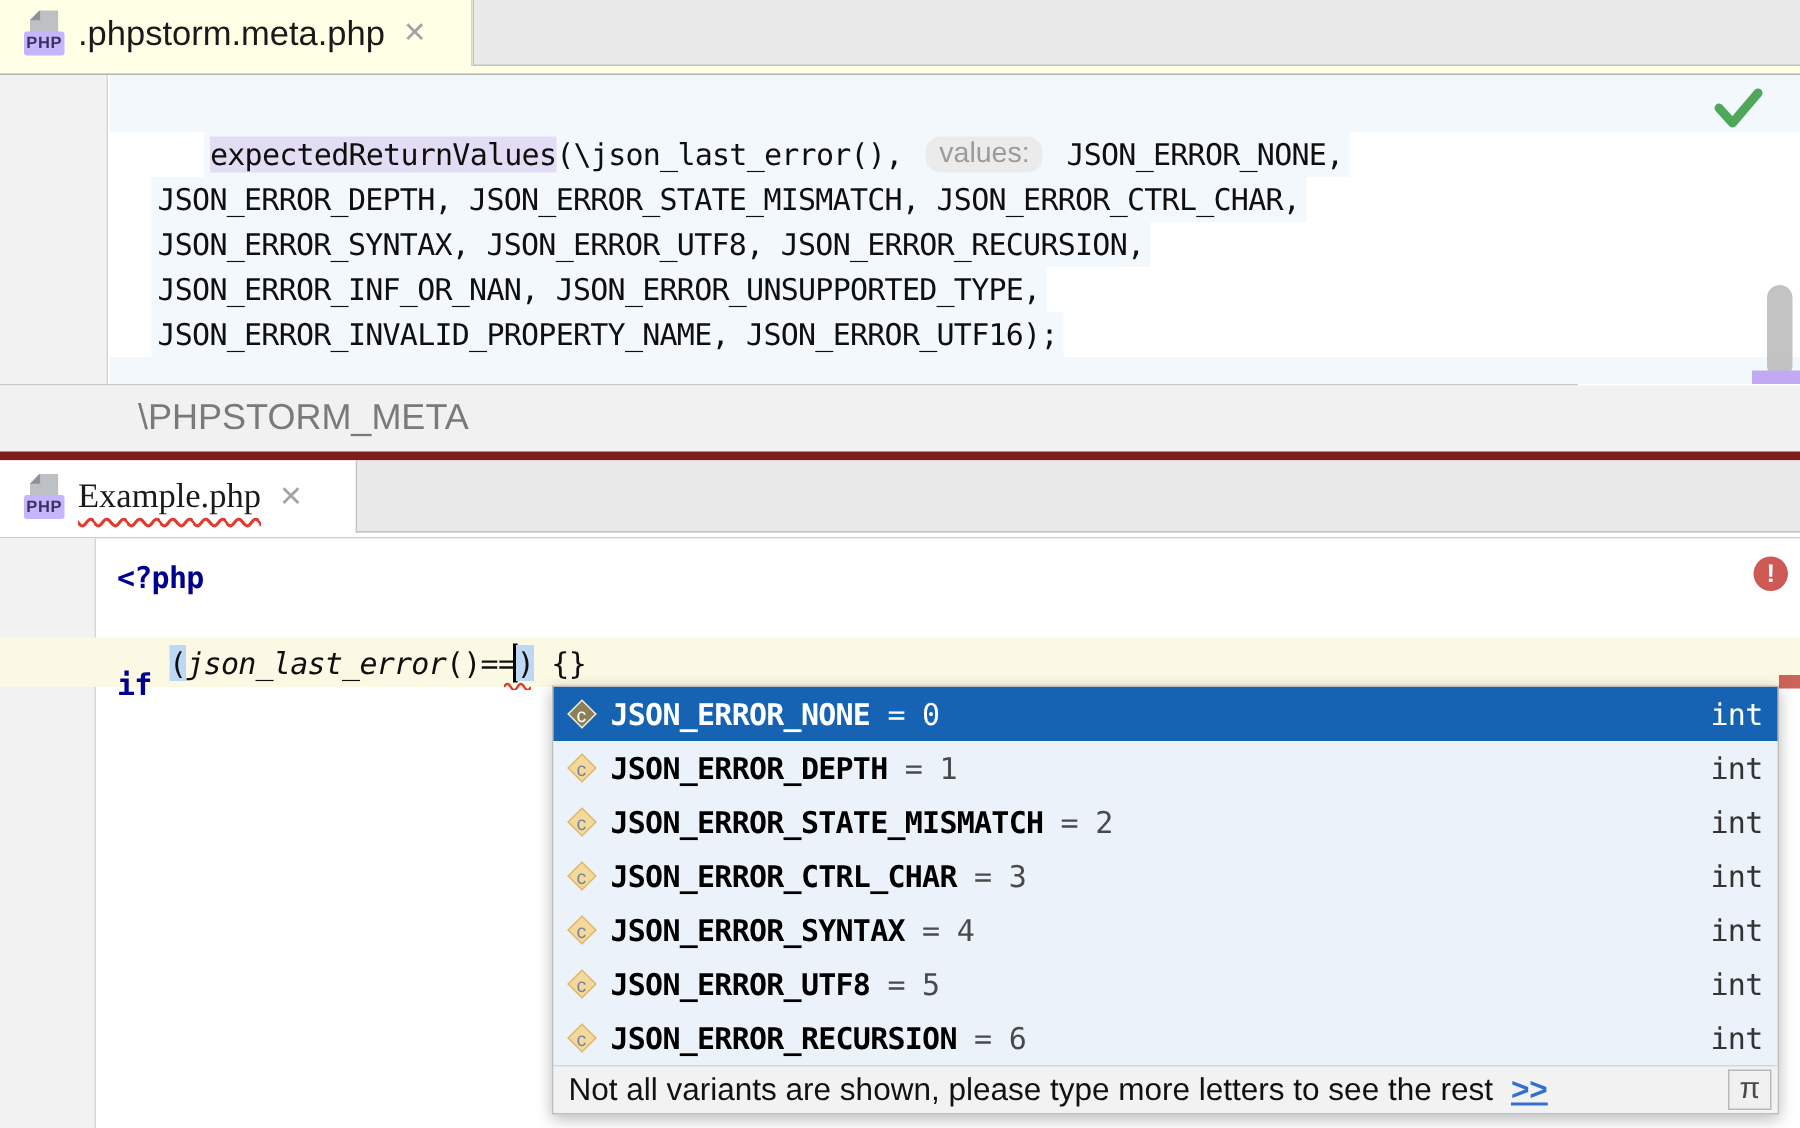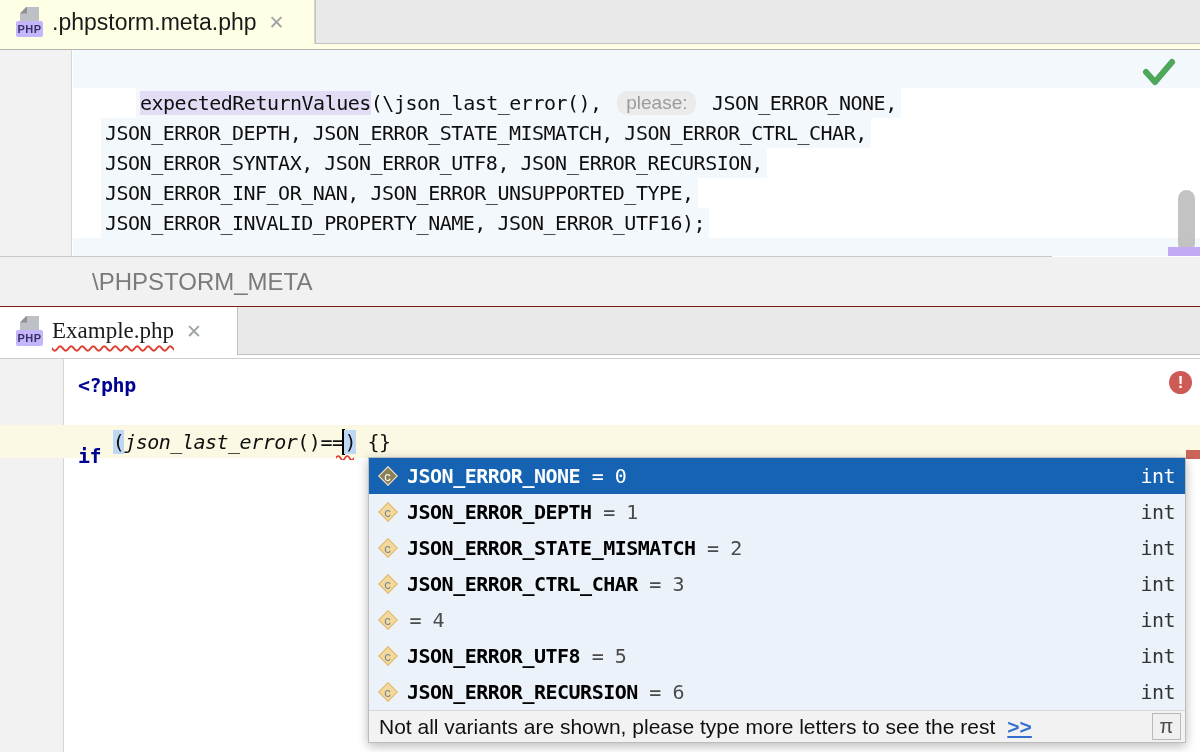--- a/index.html
+++ b/index.html
@@ -47,21 +47,21 @@
   .hl-lav{background:#E2DDF4;}
   .pill{font-family:"Liberation Sans",sans-serif;letter-spacing:0;font-size:19px;color:#9B9B9B;
         background:#EBEBEB;border-radius:10px;padding:1px 9px;margin:0 4px;}
   .check{position:absolute;left:1140px;top:6px;width:38px;height:32px;}
   .vthumb{position:absolute;left:1178px;top:140px;width:17px;height:62px;background:#B8B8B8;
           border-radius:9px;opacity:.85;}
   .pmark{position:absolute;left:1168px;top:197px;width:32px;height:9px;background:#C1A9F4;}
 
   
   .crumbbar{position:absolute;left:0;top:257px;width:1200px;height:50px;background:#F1F1F1;
-            border-bottom:1px solid #7f1d1d;box-sizing:border-box;display:flex;align-items:center;}
+            border-bottom:6px solid #7f1d1d;box-sizing:border-box;display:flex;align-items:center;}
   .crumb{font-size:24px;color:#7A7A7A;margin-left:92px;}
 
   
   .editor-bot{position:absolute;left:0;top:359px;width:1200px;height:393px;background:#fff;}
   .gutter-bot{position:absolute;left:0;top:0;width:64px;height:393px;background:#F2F2F2;
               border-right:1px solid #D6D6D6;box-sizing:border-box;}
   .phpline{position:absolute;left:78px;top:11px;height:30px;display:flex;align-items:center;
            font-size:20px;font-weight:bold;color:#000091;}
   .err-badge{position:absolute;left:1169px;top:12px;width:23px;height:23px;border-radius:50%;
            background:#CE5A55;color:#fff;font-size:17px;font-weight:bold;display:flex;
@@ -115,21 +115,21 @@
       <span class="tab-title">.phpstorm.meta.php</span>
       <span class="tab-close">✕</span>
     </div>
   </div>
 
   <div class="editor-top">
     <div class="gutter-top"></div>
     <div class="band-a"></div>
     <div class="band-b"></div>
 
-    <div class="cline mono" style="left:136px;top:38px;"><span class="hl-lav">expectedReturnValues</span><span>(\json_last_error(), </span><span class="pill">please:</span><span> JSON_ERROR_NONE,</span></div>
+    <div class="cline mono" style="left:136px;top:38px;"><span class="hl-lav">expectedReturnValues</span><span>(\json_last_error(), </span><span class="pill">values:</span><span> JSON_ERROR_NONE,</span></div>
     <div class="cline mono" style="left:101px;top:68px;">JSON_ERROR_DEPTH, JSON_ERROR_STATE_MISMATCH, JSON_ERROR_CTRL_CHAR,</div>
     <div class="cline mono" style="left:101px;top:98px;">JSON_ERROR_SYNTAX, JSON_ERROR_UTF8, JSON_ERROR_RECURSION,</div>
     <div class="cline mono" style="left:101px;top:128px;">JSON_ERROR_INF_OR_NAN, JSON_ERROR_UNSUPPORTED_TYPE,</div>
     <div class="cline mono" style="left:101px;top:158px;">JSON_ERROR_INVALID_PROPERTY_NAME, JSON_ERROR_UTF16);</div>
 
     <svg class="check" viewBox="0 0 38 32">
       <polyline points="6,16 15,26 32,6" fill="none" stroke="#4EA75A" stroke-width="6" stroke-linecap="round" stroke-linejoin="round"></polyline>
     </svg>
     <div class="vthumb"></div>
     <div class="pmark"></div>
@@ -201,20 +201,21 @@
           </span>
         <span class="name mono">JSON_ERROR_CTRL_CHAR</span>
         <span class="val mono"> = 3</span>
         <span class="typ mono">int</span>
       </div>
       <div class="row">
         <span class="dicon">
             <span class="dshape"></span>
             <span class="dletter">c</span>
           </span>
+        <span class="name mono">JSON_ERROR_SYNTAX</span>
         <span class="val mono"> = 4</span>
         <span class="typ mono">int</span>
       </div>
       <div class="row">
         <span class="dicon">
             <span class="dshape"></span>
             <span class="dletter">c</span>
           </span>
         <span class="name mono">JSON_ERROR_UTF8</span>
         <span class="val mono"> = 5</span>

